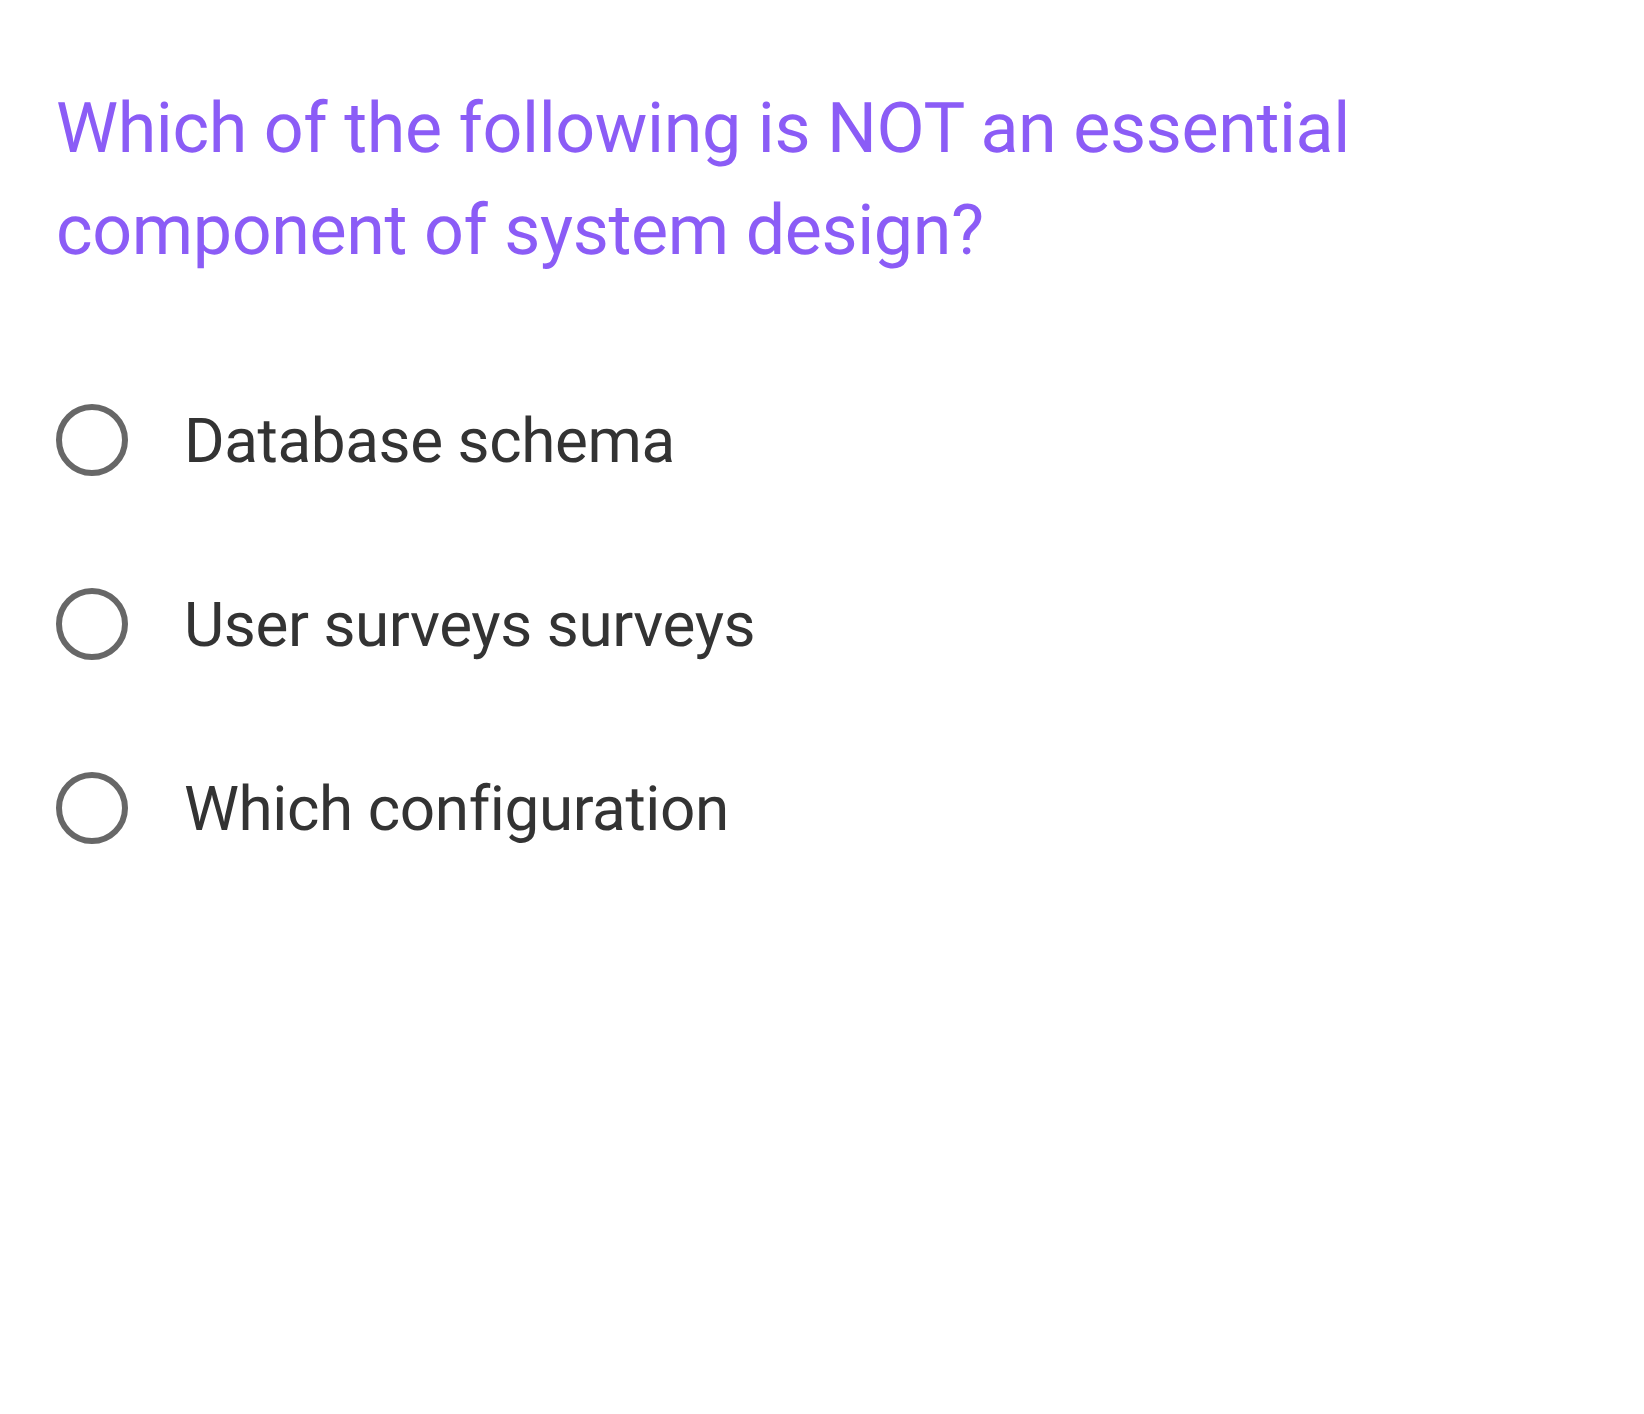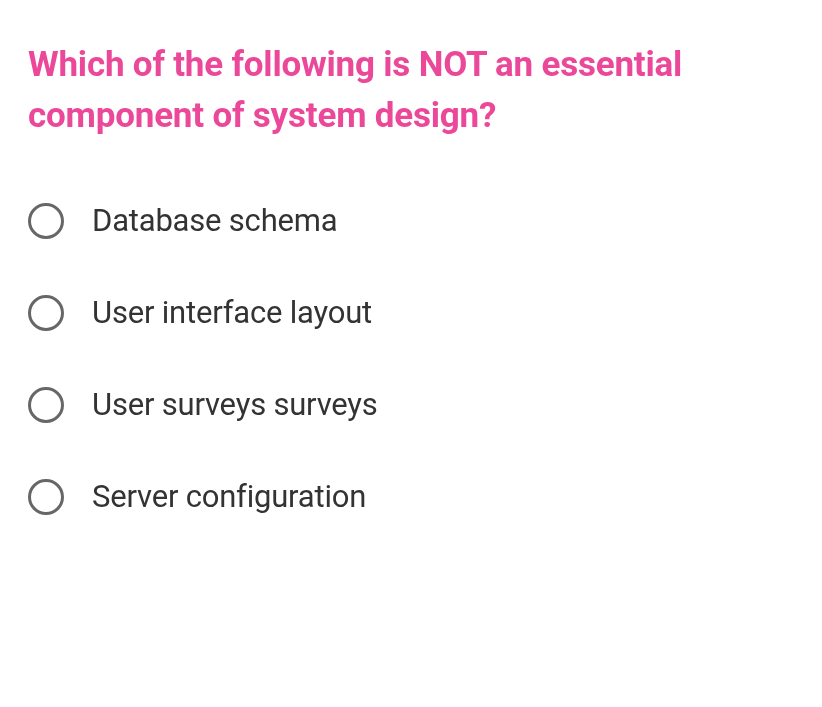--- a/index.html
+++ b/index.html
@@ -11,33 +11,32 @@
       font-family: Roboto, Arial, sans-serif;
       background: #ffffff;
       width: 822px;
       height: 707px;
       padding: 40px 28px;
       color: #1f1f1f;
     }
     .question-text {
       font-size: 35px;
       line-height: 1.45;
-      color: #ec4899;
+      color: #8b5cf6;
       margin-bottom: 60px;
       letter-spacing: -0.2px;
-      font-weight: bold;
     }
     .options {
       display: flex;
       flex-direction: column;
       gap: 55px;
     }
     .option {
       display: flex;
-      align-items: flex-end;
+      align-items: flex-start;
       cursor: pointer;
     }
     .radio-circle {
       width: 36px;
       height: 36px;
       border: 3px solid #676767;
       border-radius: 50%;
       flex-shrink: 0;
       margin-right: 28px;
     }
@@ -52,23 +51,19 @@
 
 <div class="question-text">Which of the following is NOT an essential component of system design?</div>
 
 <div class="options">
   <div class="option">
     <div class="radio-circle"></div>
     <div class="option-label">Database schema</div>
   </div>
   <div class="option">
     <div class="radio-circle"></div>
-    <div class="option-label">User interface layout</div>
-  </div>
-  <div class="option">
-    <div class="radio-circle"></div>
     <div class="option-label">User surveys surveys</div>
   </div>
   <div class="option">
     <div class="radio-circle"></div>
-    <div class="option-label">Server configuration</div>
+    <div class="option-label">Which configuration</div>
   </div>
 </div>
 
 </body></html>

